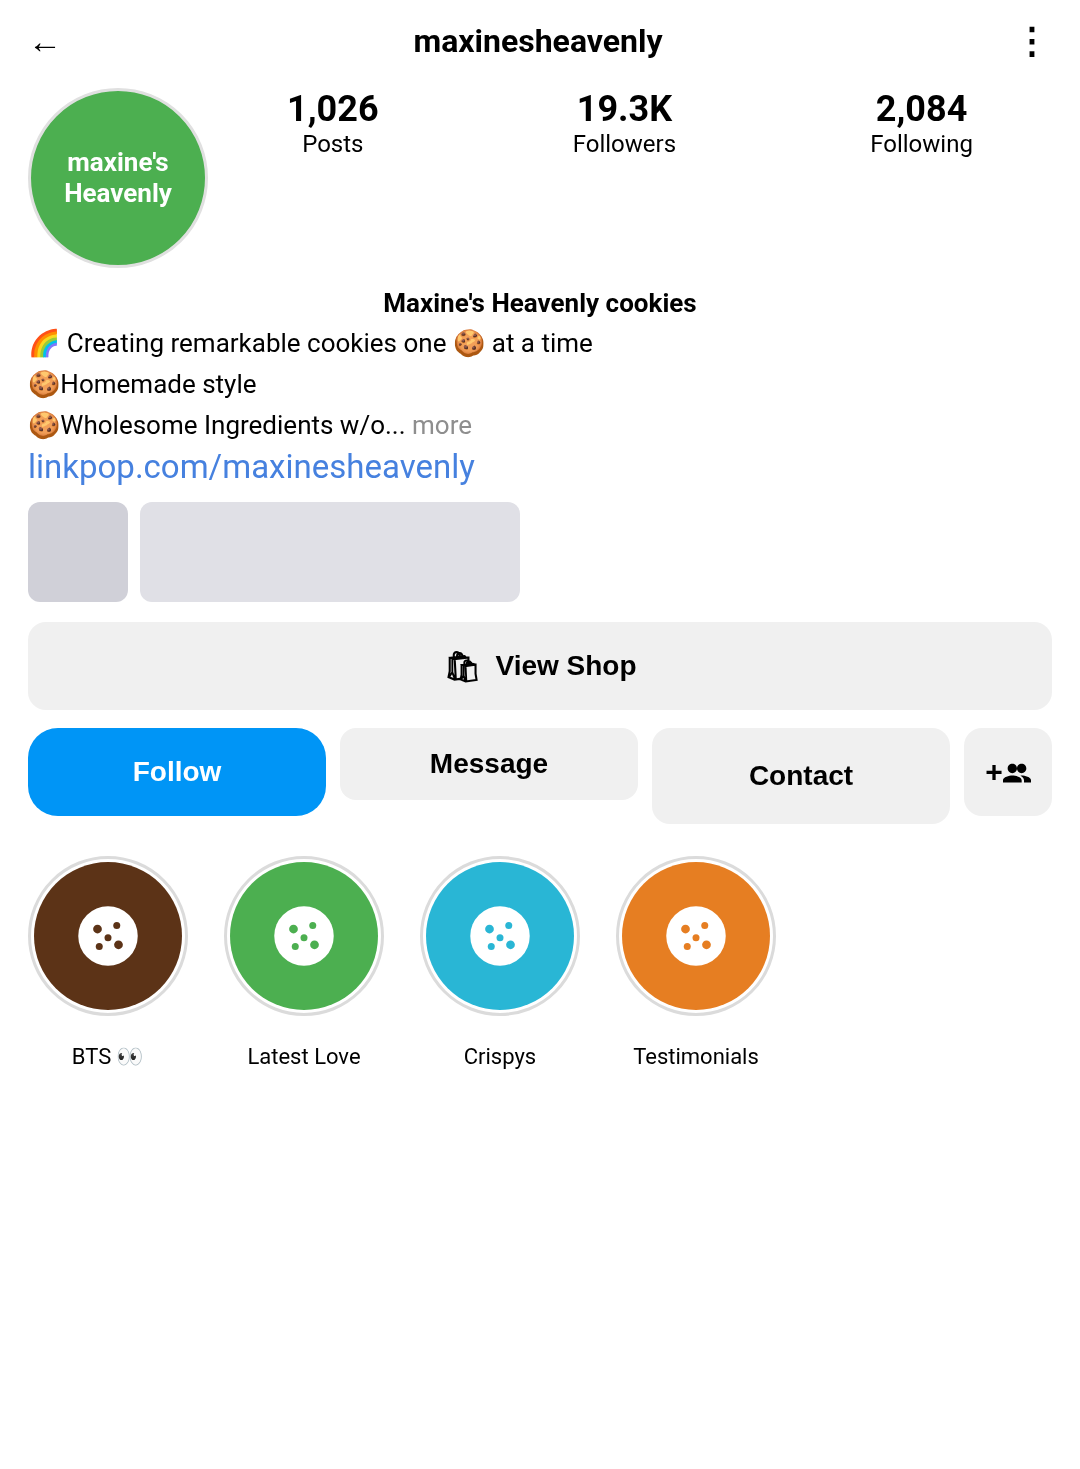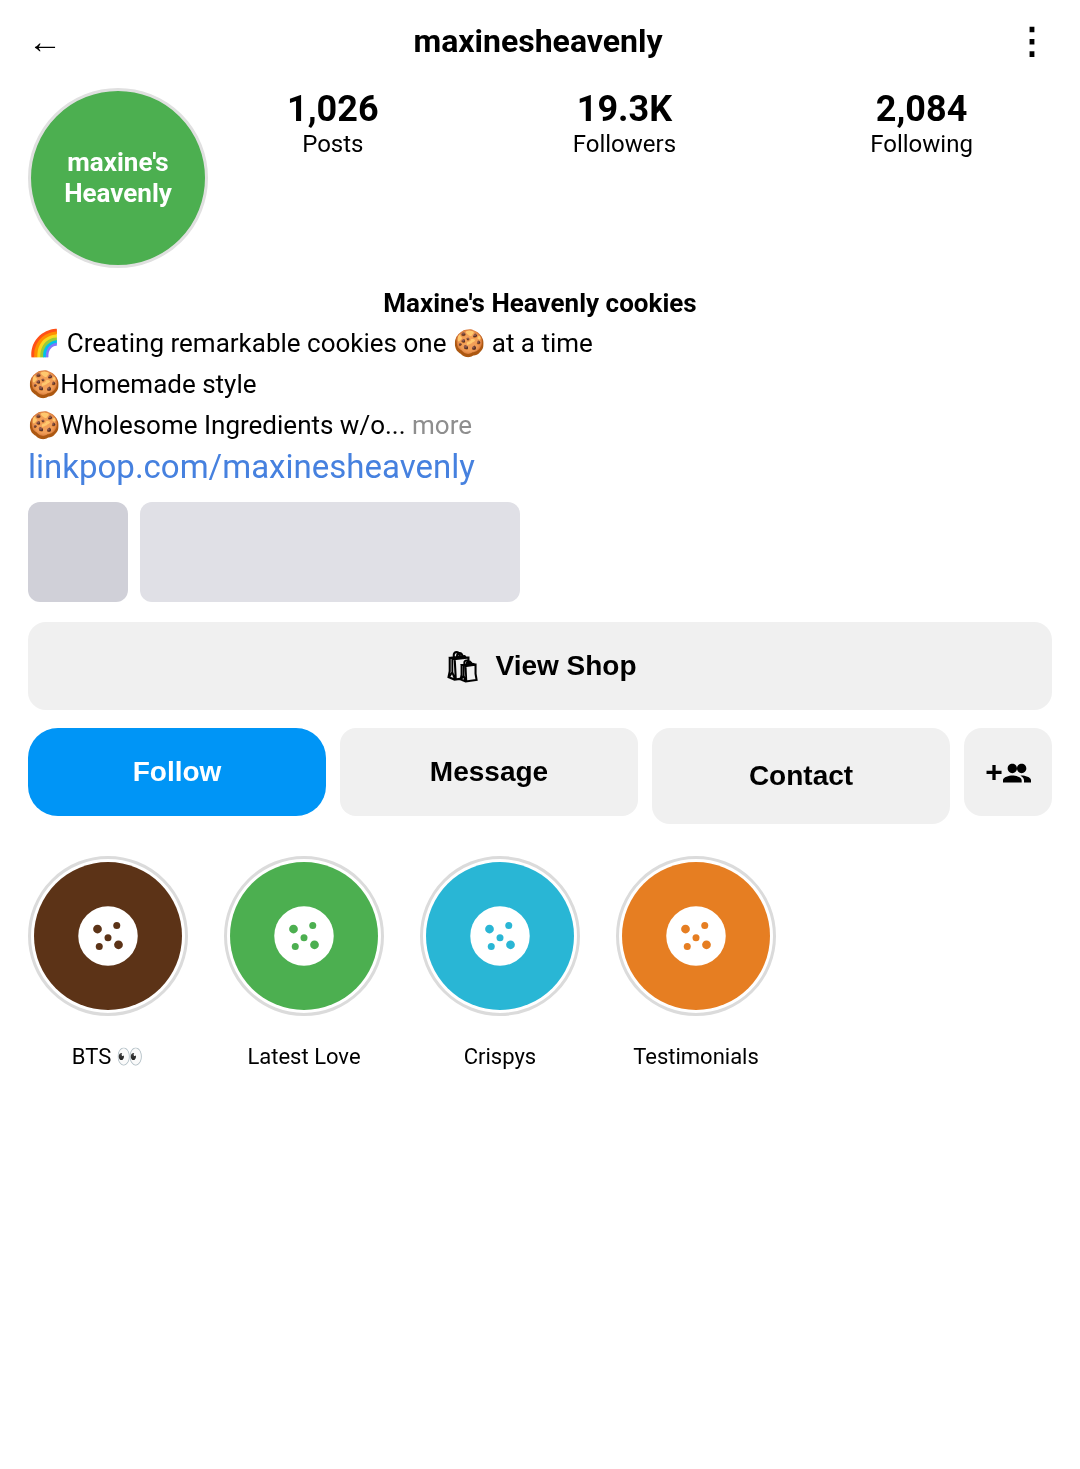--- a/index.html
+++ b/index.html
@@ -181,21 +181,21 @@
       background: #0095f6;
       border: none;
       border-radius: 30px;
       font-size: 28px;
       font-weight: 700;
       color: #fff;
       cursor: pointer;
     }
     .btn-message {
       flex: 2;
-      height: 88px;
+      height: 72px;
       background: #f0f0f0;
       border: none;
       border-radius: 16px;
       font-size: 28px;
       font-weight: 700;
       color: #000;
       cursor: pointer;
     }
     .btn-contact {
       flex: 2;

